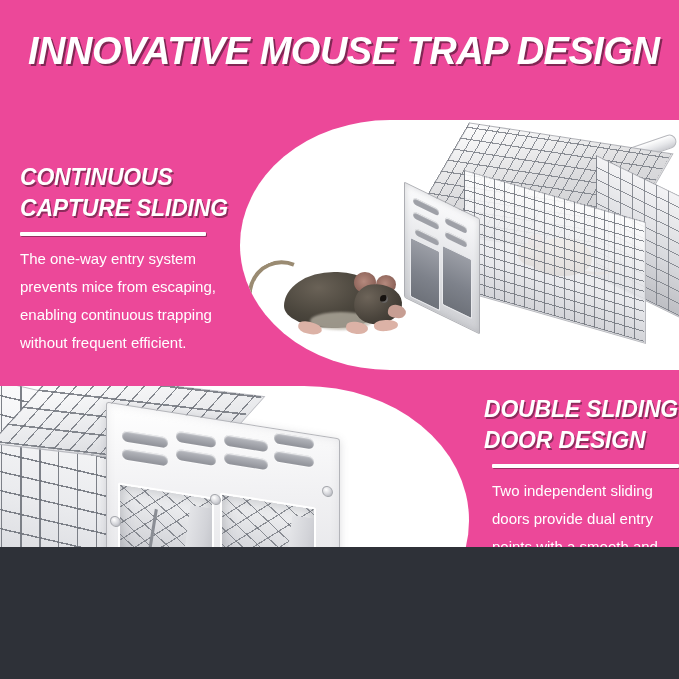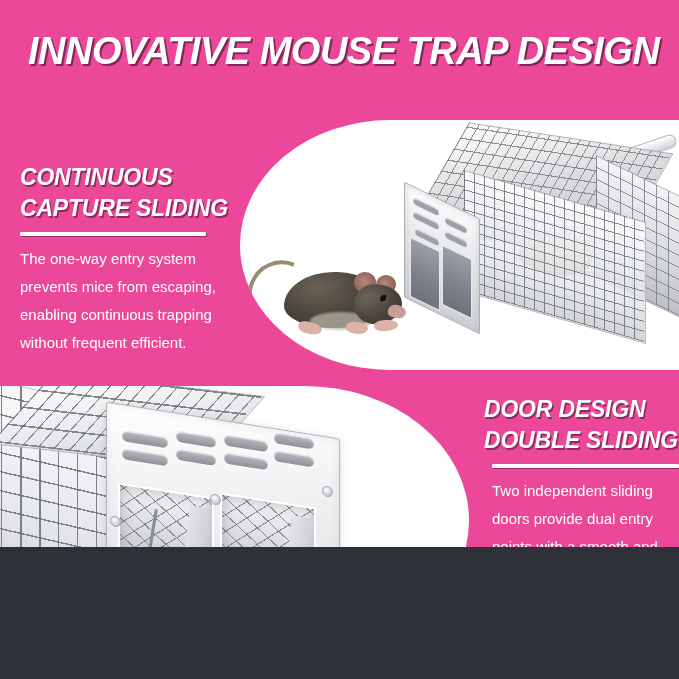--- a/index.html
+++ b/index.html
@@ -395,20 +395,20 @@
     <div class="block-heading">
       <div>CONTINUOUS</div>
       <div>CAPTURE SLIDING</div>
     </div>
     <div class="divider"></div>
     <div class="block-body">The one-way entry system prevents mice from escaping, enabling continuous trapping without frequent efficient.</div>
   </div>
 
   <div class="text-right">
     <div class="block-heading">
+      <div>DOUBLE SLIDING</div>
       <div>DOOR DESIGN</div>
-      <div>DOUBLE SLIDING</div>
     </div>
     <div class="divider"></div>
     <div class="block-body">Two independent sliding doors provide dual entry points with a smooth and seamless mechanism for efficient trapping.</div>
   </div>
 
 </div>
 
 </body></html>

